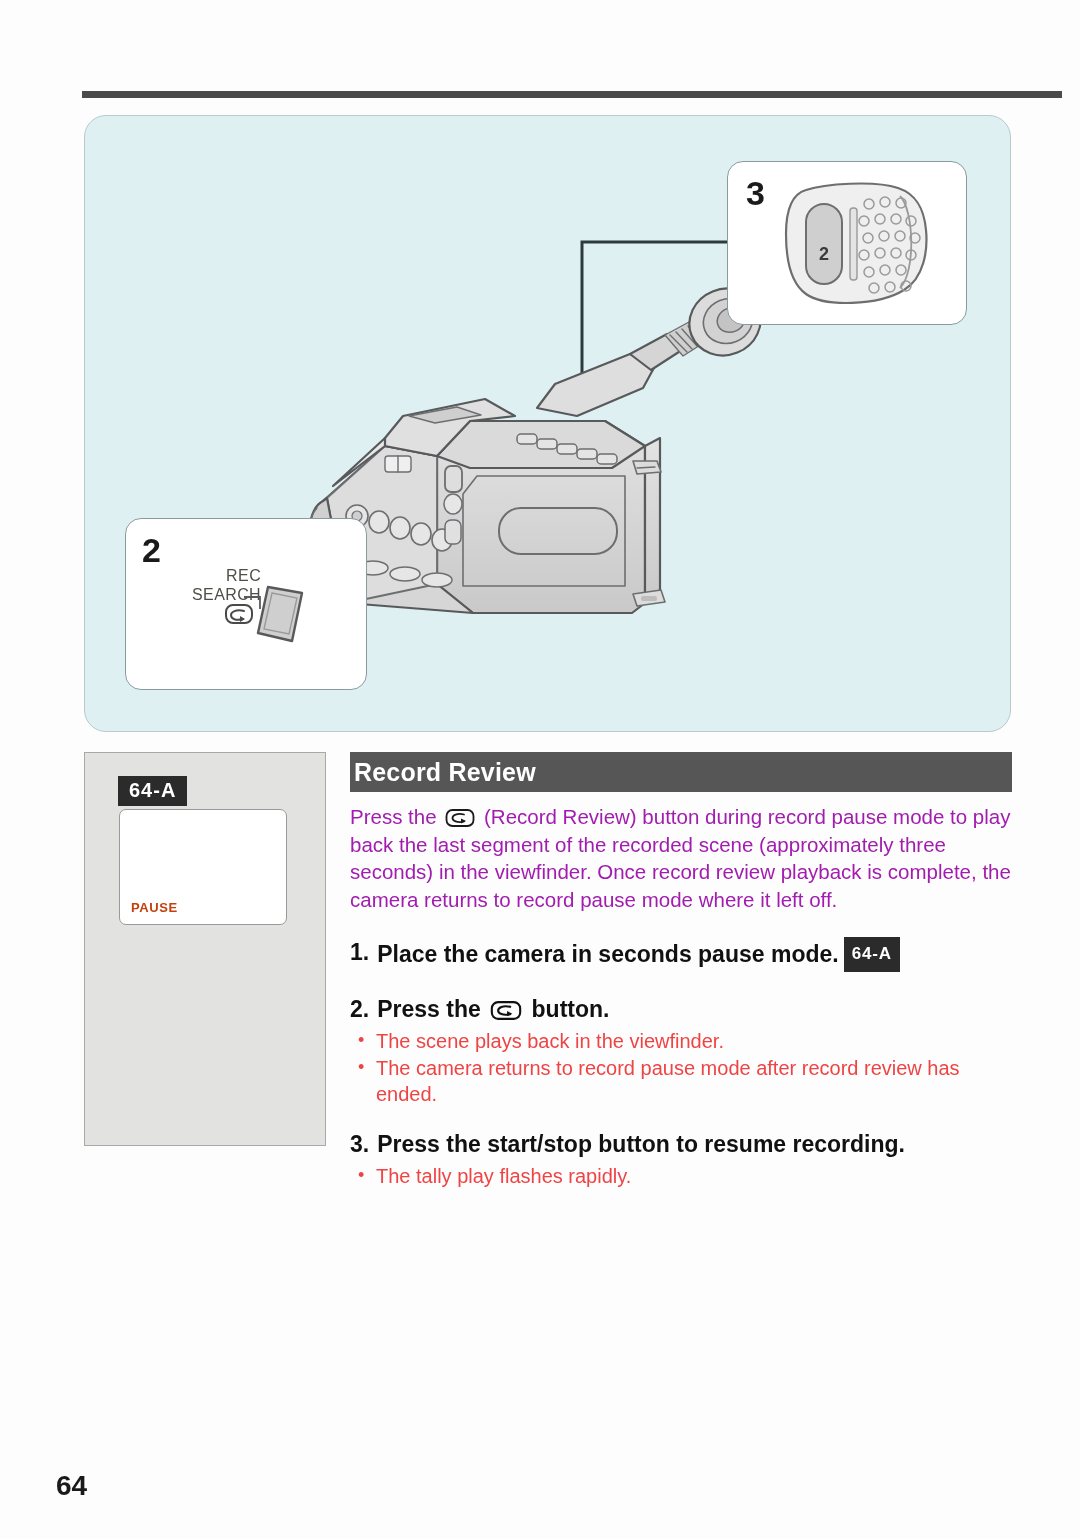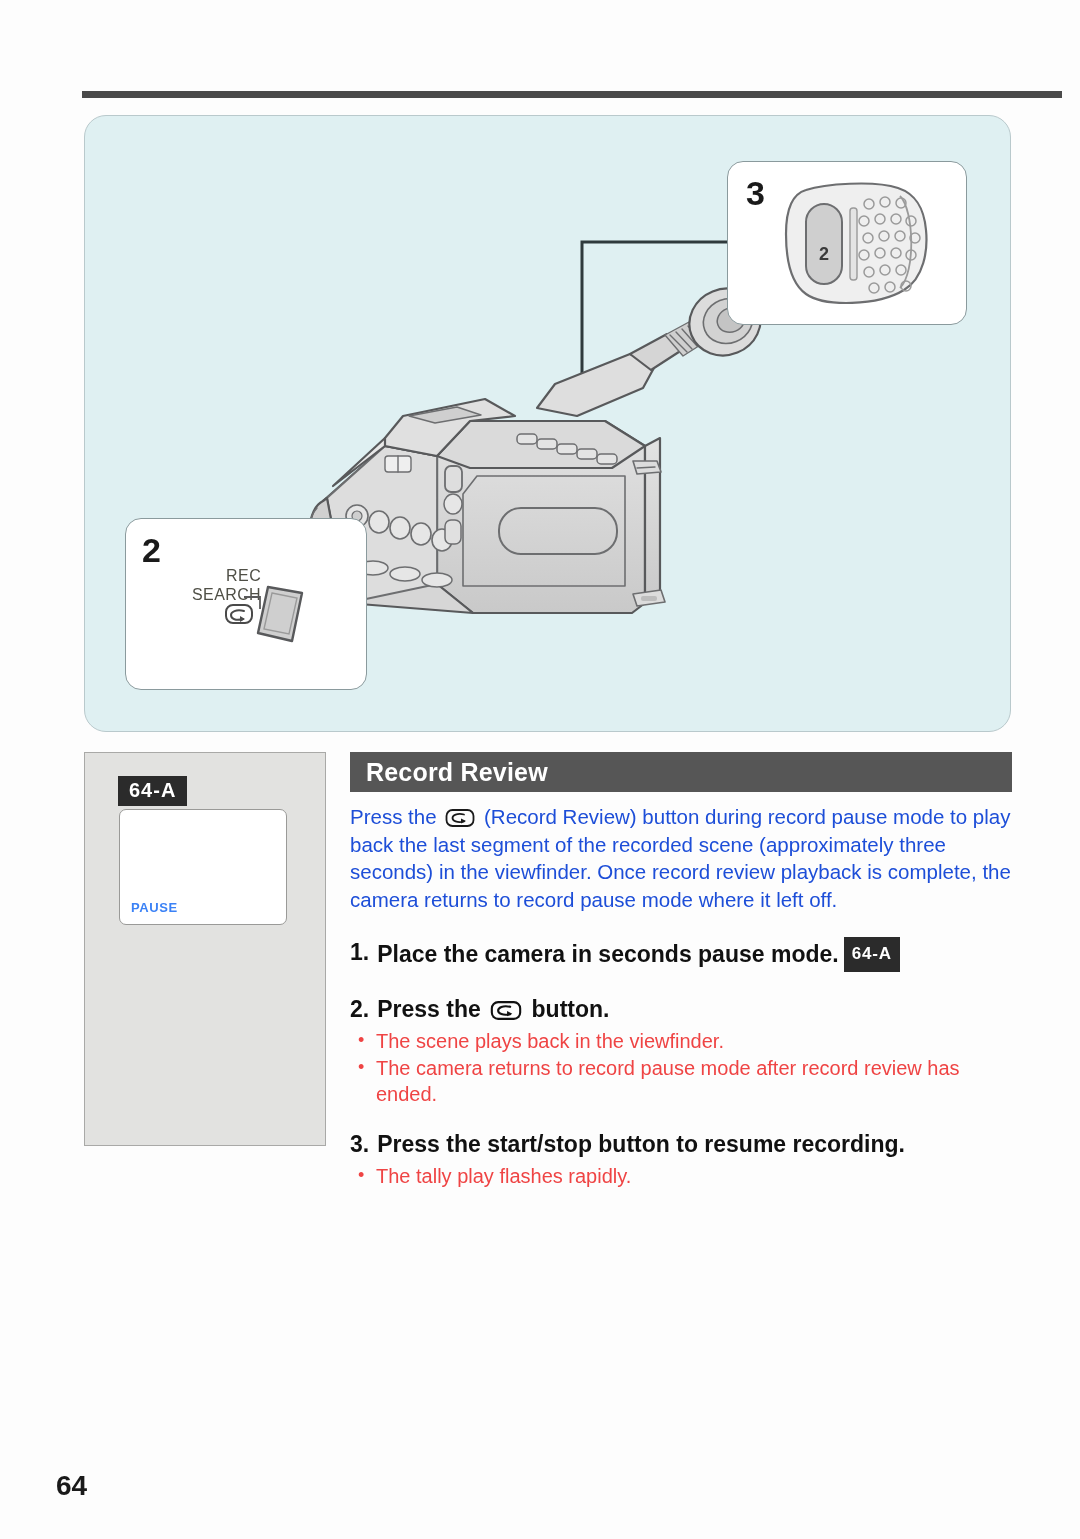--- a/index.html
+++ b/index.html
@@ -111,49 +111,49 @@
     border: 1.5px solid #9a9a98;
     border-radius: 7px;
   }
   .vf-pause {
     position: absolute;
     left: 11px;
     bottom: 9px;
     font-size: 13px;
     font-weight: bold;
     letter-spacing: .6px;
-    color: #3b82f6;
+    color: #c2410c;
   }
 
   
   .maincol {
     position: absolute;
     left: 266px;
     top: 0px;
     width: 662px;
   }
   .section-bar {
     background: #565656;
     height: 40px;
     display: flex;
     align-items: center;
-    padding-left: 16px;
+    padding-left: 4px;
     box-sizing: border-box;
   }
   .section-bar-title {
     color: #ffffff;
     font-size: 25px;
     font-weight: bold;
     letter-spacing: .2px;
   }
   .intro {
     margin-top: 11px;
     font-size: 20.5px;
     line-height: 27.5px;
-    color: #1d4ed8;
+    color: #a21caf;
   }
 
   .step {
     font-size: 23px;
     font-weight: bold;
     line-height: 30px;
     color: #111111;
     display: flex;
     align-items: flex-start;
   }

